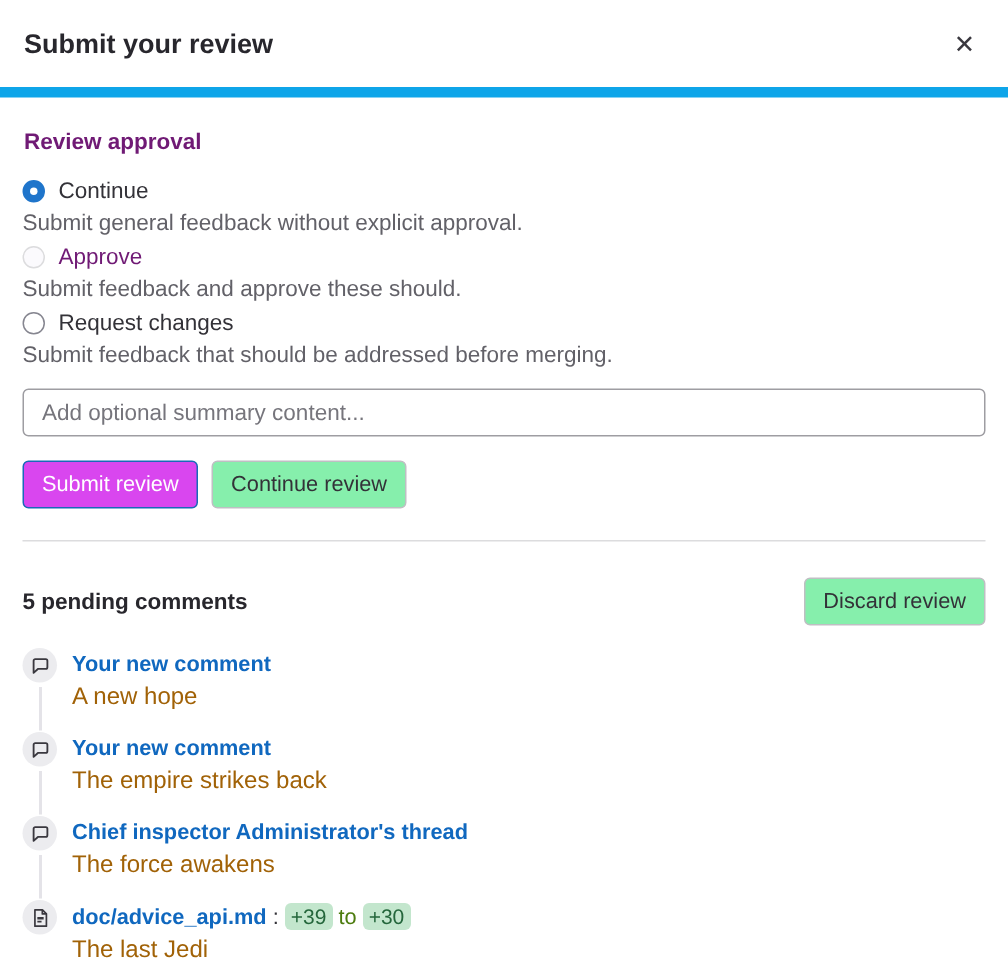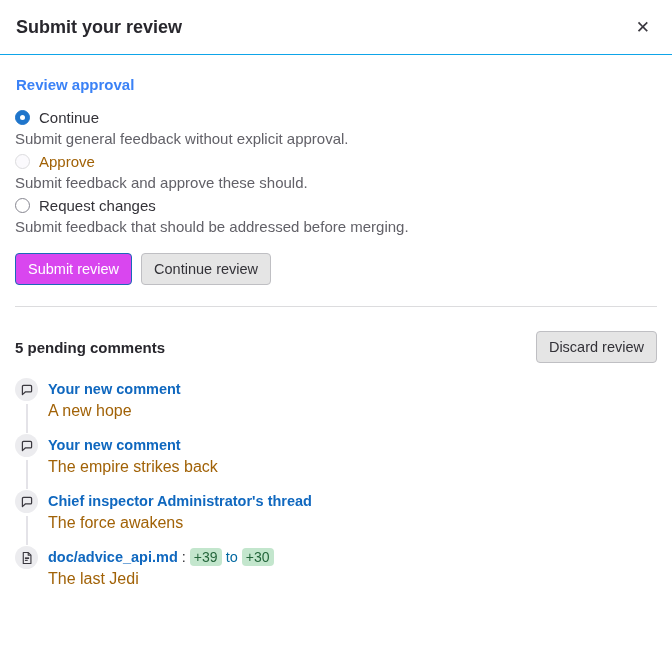--- a/index.html
+++ b/index.html
@@ -11,23 +11,23 @@
     font-family: "Liberation Sans", sans-serif;
     color: #333238;
   }
   * { box-sizing: border-box; }
 
   
   .dialog-header {
     display: flex;
     align-items: center;
     justify-content: space-between;
-    height: 55px;
+    height: 65px;
     padding: 0 16px;
-    border-bottom: 1px solid #0ea5e9;
+    border-bottom: 7px solid #0ea5e9;
   }
   .dialog-title {
     font-size: 18px;
     font-weight: bold;
     color: #28272d;
   }
   .close-btn {
     background: none;
     border: none;
     padding: 2px 6px;
@@ -36,21 +36,21 @@
     color: #3a383f;
     cursor: pointer;
   }
 
   .content { padding: 0 15px; }
 
   
   .section-heading {
     font-size: 15px;
     font-weight: bold;
-    color: #3b82f6;
+    color: #701a75;
     margin: 21px 0 14px 1px;
   }
   .radio-option { margin-bottom: 2px; }
   .radio-row {
     display: flex;
     align-items: center;
     gap: 9px;
     line-height: 21px;
     cursor: pointer;
   }
@@ -66,21 +66,21 @@
   .radio-option.selected .radio::after {
     content: '';
     position: absolute;
     width: 5px; height: 5px;
     border-radius: 50%;
     background: #fff;
     top: 4px; left: 4px;
   }
   .radio-option.disabled .radio { background: #fbfafd; border-color: #dcdcde; }
   .radio-label { font-size: 15px; color: #333238; }
-  .radio-option.disabled .radio-label { color: #a16207; }
+  .radio-option.disabled .radio-label { color: #701a75; }
   .radio-option.disabled .radio-row { cursor: default; }
   .radio-desc {
     font-size: 15px;
     line-height: 21px;
     color: #626168;
   }
 
   
   .summary-input {
     display: block;
@@ -100,21 +100,21 @@
   .btn-row { display: flex; gap: 9px; margin-top: 16px; }
   .btn {
     font-family: inherit;
     font-size: 14.5px;
     line-height: 20px;
     padding: 5px 12px;
     border-radius: 4px;
     cursor: pointer;
   }
   .btn-primary { background: #d946ef; border: 1px solid #1a69b8; color: #ffffff; }
-  .btn-secondary { background: #e5e5e5; border: 1px solid #bfbfc3; color: #333238; }
+  .btn-secondary { background: #86efac; border: 1px solid #bfbfc3; color: #333238; }
 
   .divider {
     border: none;
     border-top: 1px solid #dcdcde;
     margin: 21px 0 0;
   }
 
   
   .pending-header {
     display: flex;
@@ -166,21 +166,21 @@
   }
   .colon { color: #333238; font-weight: normal; }
   .badge {
     background: #c3e6cd;
     color: #24663b;
     font-weight: normal;
     font-size: 14px;
     border-radius: 4px;
     padding: 1px 4px;
   }
-  .to-word { color: #0369a1; font-weight: normal; }
+  .to-word { color: #4d7c0f; font-weight: normal; }
 </style>
 </head>
 <body>
 
 <div class="dialog-header">
   <span class="dialog-title">Submit your review</span>
   <button class="close-btn">✕</button>
 </div>
 
 <div class="content">
@@ -206,20 +206,21 @@
 
     <div class="radio-option unselected">
       <div class="radio-row">
         <span class="radio"></span>
         <span class="radio-label">Request changes</span>
       </div>
       <div class="radio-desc">Submit feedback that should be addressed before merging.</div>
     </div>
   </div>
 
+  <input class="summary-input" type="text" placeholder="Add optional summary content..." style="">
 
   <div class="btn-row">
     <button class="btn btn-primary">Submit review</button>
     <button class="btn btn-secondary">Continue review</button>
   </div>
 
   <hr class="divider">
 
   <div class="pending-header">
     <span class="pending-heading">5 pending comments</span>

